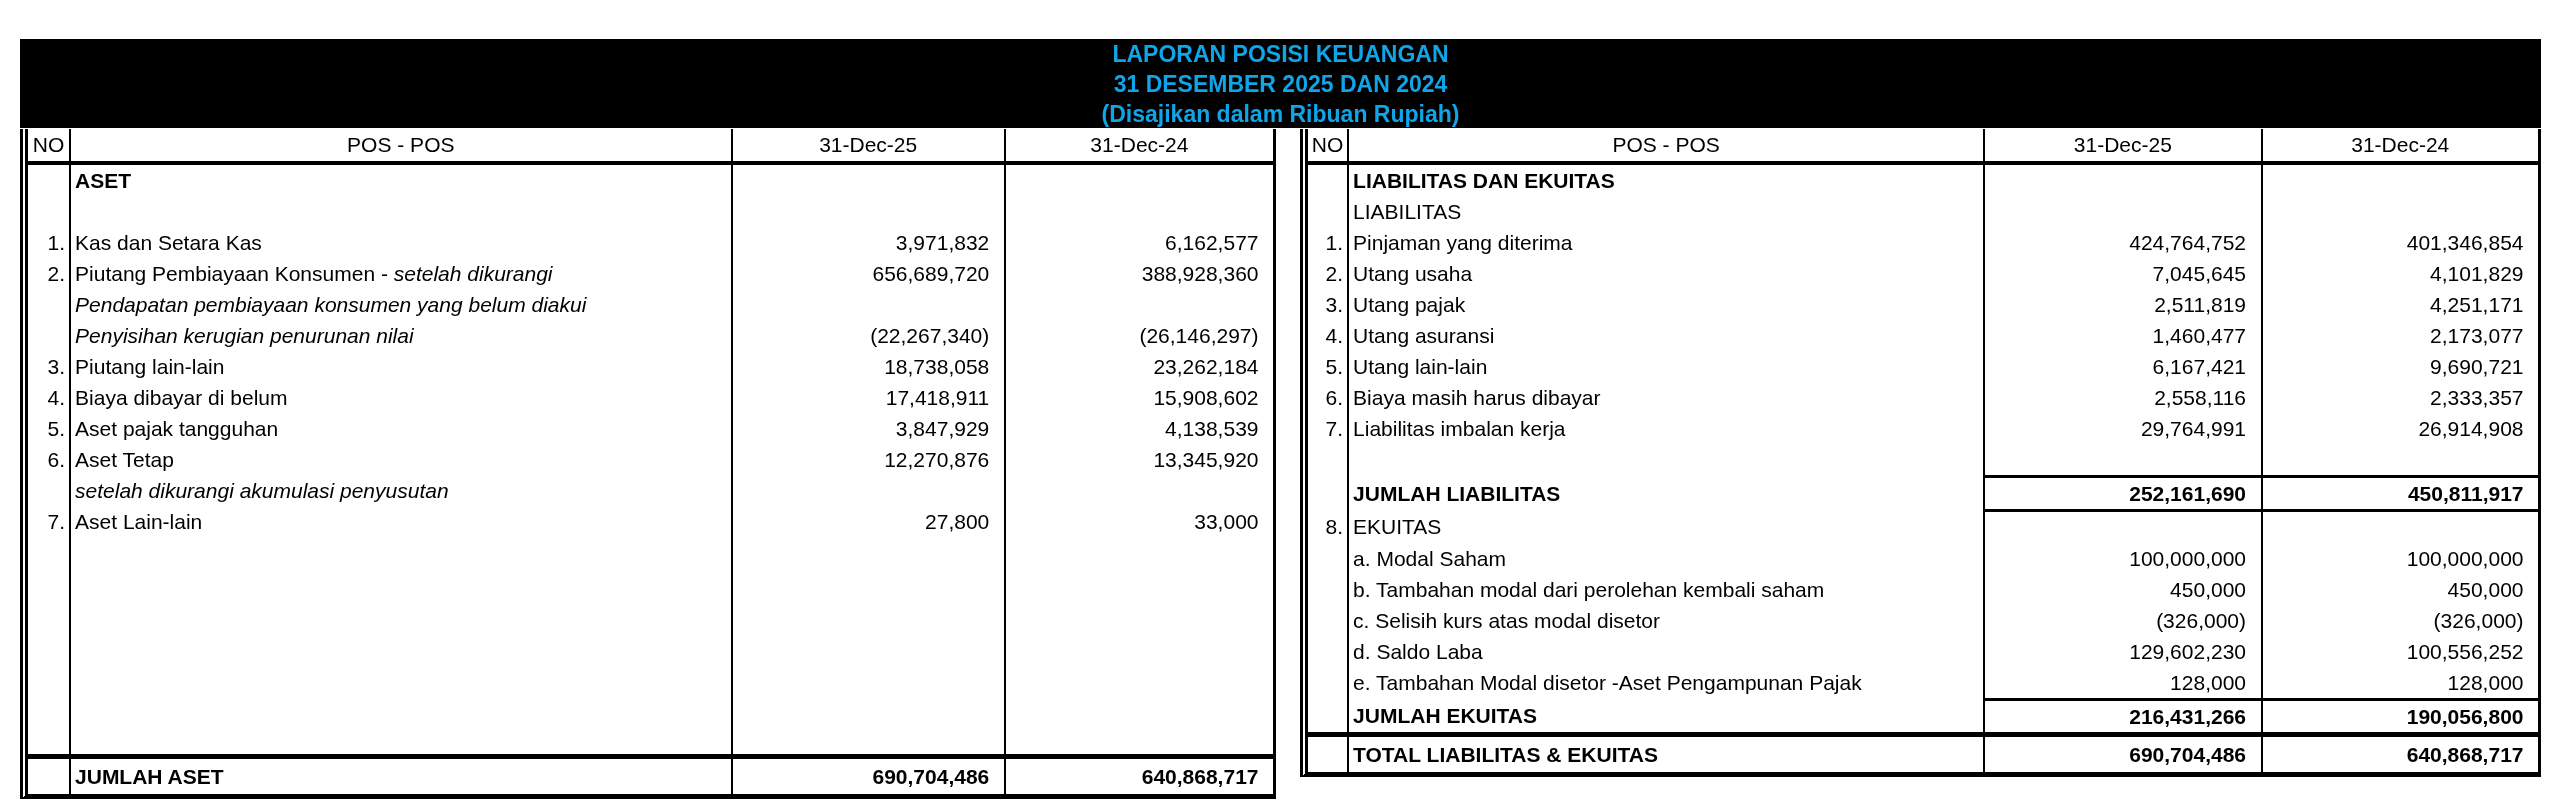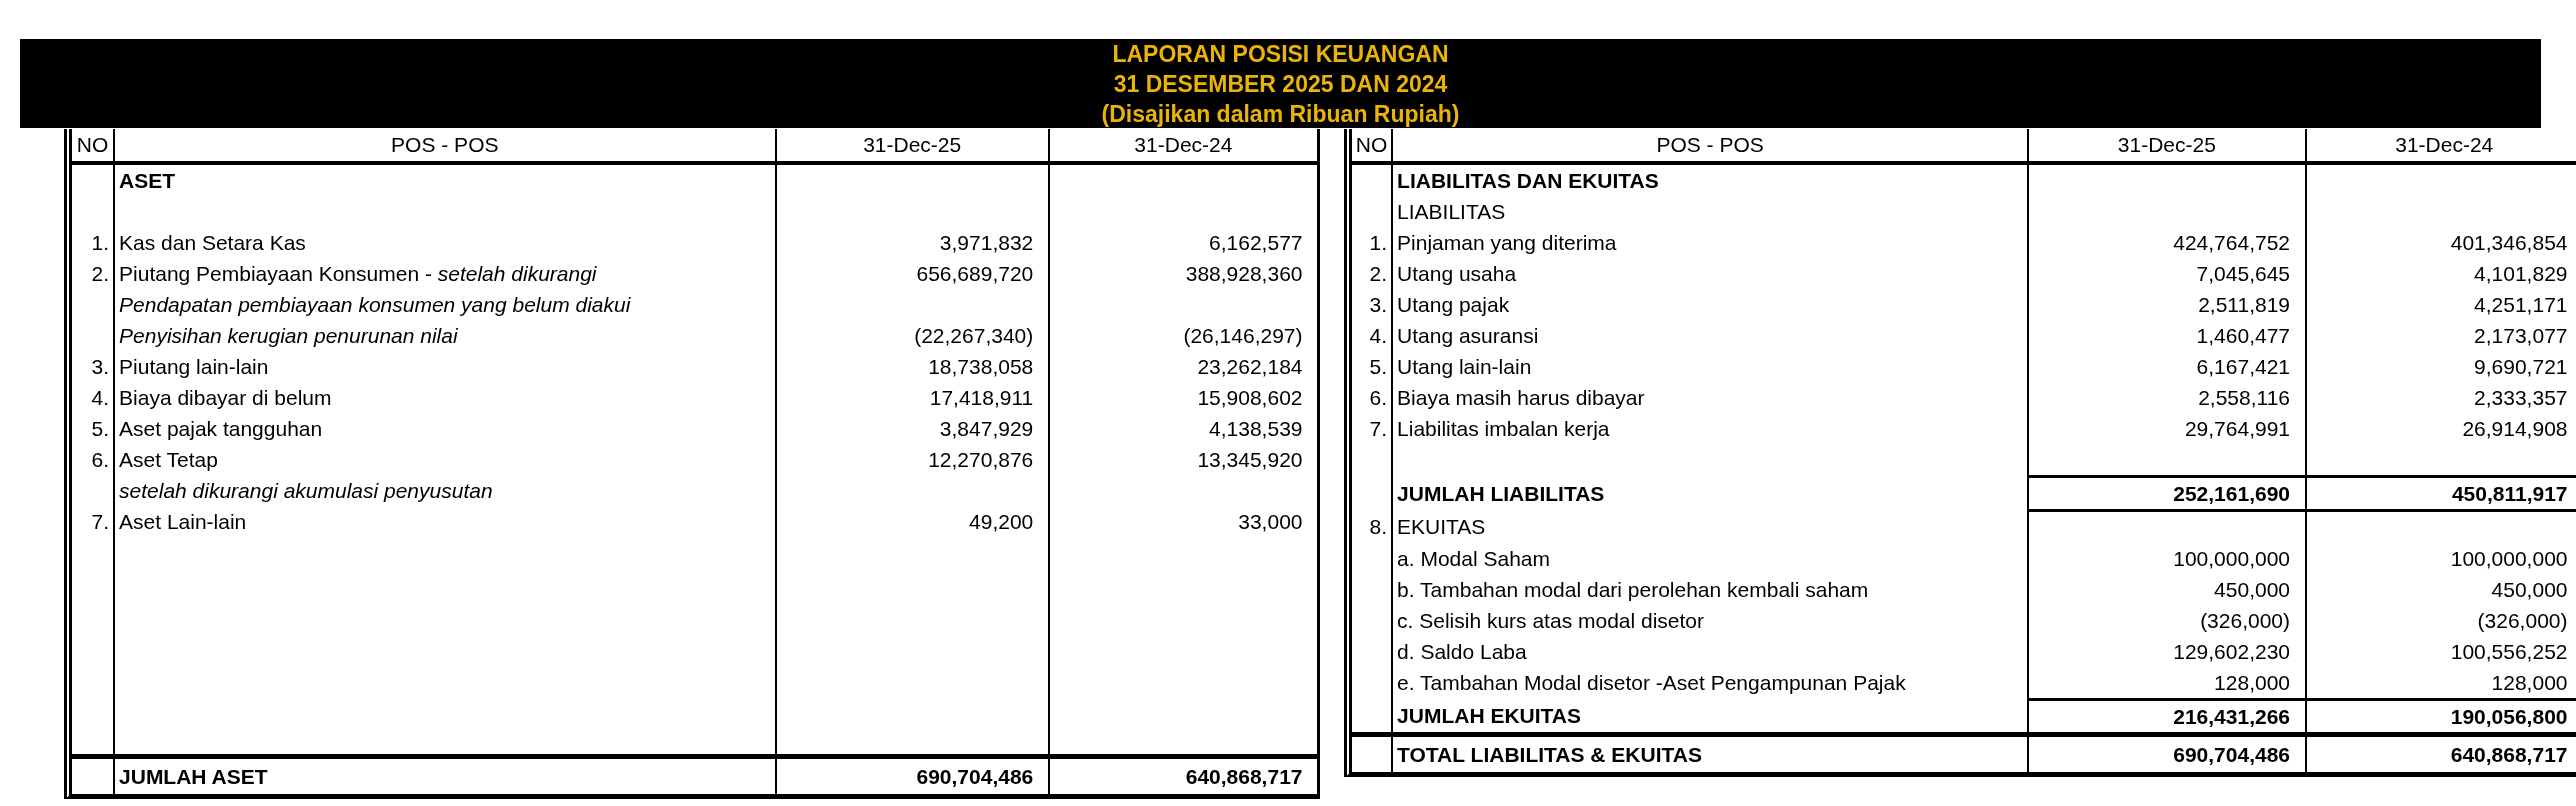--- a/index.html
+++ b/index.html
@@ -1,22 +1,22 @@
 <!DOCTYPE html>
 <html style="font-size:13px"><head>
 <meta charset="utf-8">
 <style>
   html,body{margin:0;padding:0;background:#ffffff;}
   .page{position:relative;width:2576px;height:806px;background:#ffffff;
         font-family:"Liberation Sans",sans-serif;color:#000;}
   .banner{position:absolute;left:20px;top:39px;width:2521px;height:89px;
-          background:#000;color:#eab308;text-align:center;font-weight:bold;
+          background:#000;color:#0ea5e9;text-align:center;font-weight:bold;
           font-size:23px;line-height:30px;}
   .sheet{position:absolute;top:129px;box-sizing:border-box;background:#fff;
-         border-left:8.8px double #000;border-right:3.2px solid #000;border-bottom:5.6px solid #000;margin-left:44px;}
+         border-left:8.8px double #000;border-right:3.2px solid #000;border-bottom:5.6px solid #000;}
   .sheet-left{left:20px;width:1256px;}
   .sheet-right{left:1300px;width:1241px;}
   table{width:100%;border-collapse:collapse;table-layout:fixed;font-size:21px;}
   th,td{padding:0;vertical-align:middle;overflow:hidden;white-space:nowrap;}
   th{font-weight:normal;text-align:center;height:32px;border-bottom:4.8px solid #000;}
   th+th,td+td{border-left:2.4px solid #000;}
   td{height:31px;}
   .c-no{text-align:right;padding-right:4px;}
   .c-pos{padding-left:4px;}
   .c-num{text-align:right;padding-right:14.5px;}
@@ -116,21 +116,21 @@
           </tr>
           <tr>
             <td class="c-no"></td>
             <td class="c-pos"><span class="lbl italic">setelah dikurangi akumulasi penyusutan</span></td>
             <td class="c-num"></td>
             <td class="c-num"></td>
           </tr>
           <tr>
             <td class="c-no">7.</td>
             <td class="c-pos"><span class="lbl">Aset Lain-lain</span></td>
-            <td class="c-num">49,200</td>
+            <td class="c-num">27,800</td>
             <td class="c-num">33,000</td>
           </tr>
           <tr>
             <td class="c-no"></td>
             <td class="c-pos"><span class="lbl"></span></td>
             <td class="c-num"></td>
             <td class="c-num"></td>
           </tr>
           <tr>
             <td class="c-no"></td>

